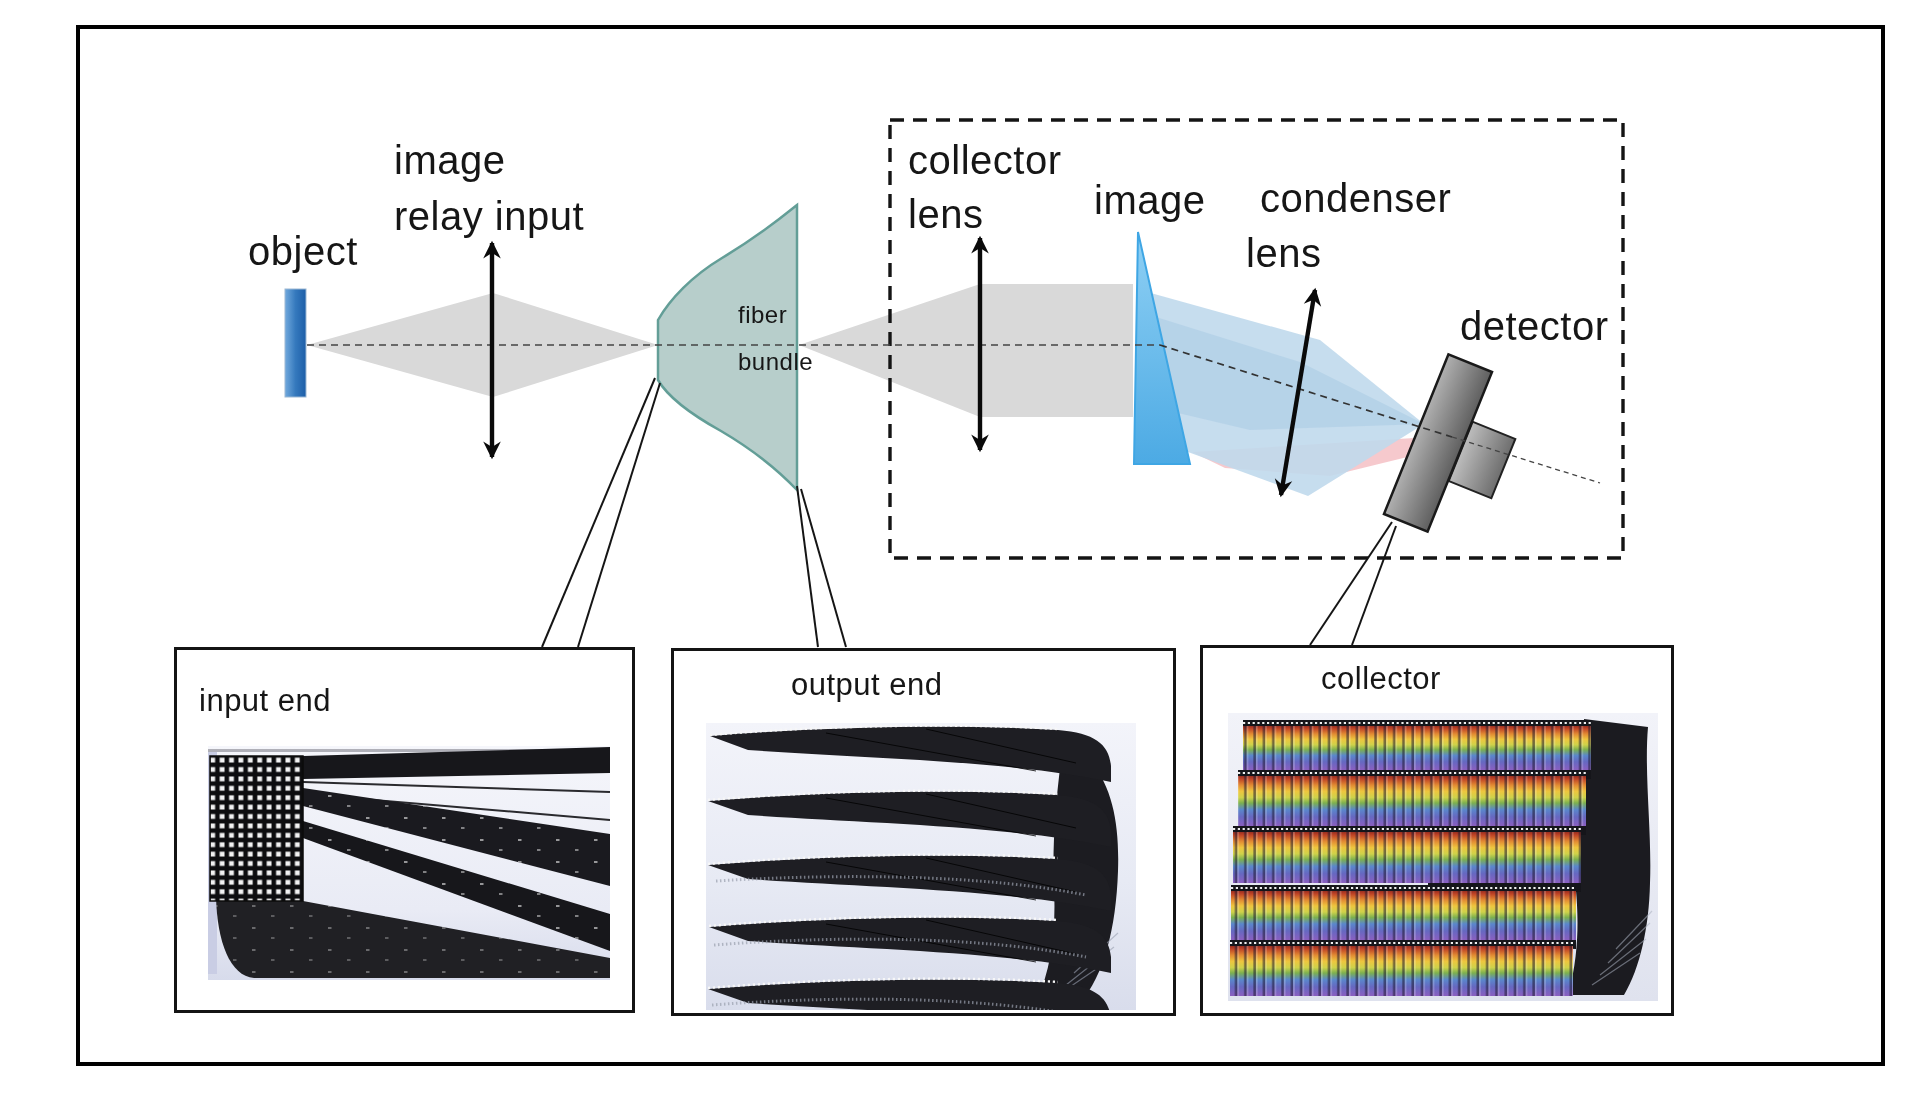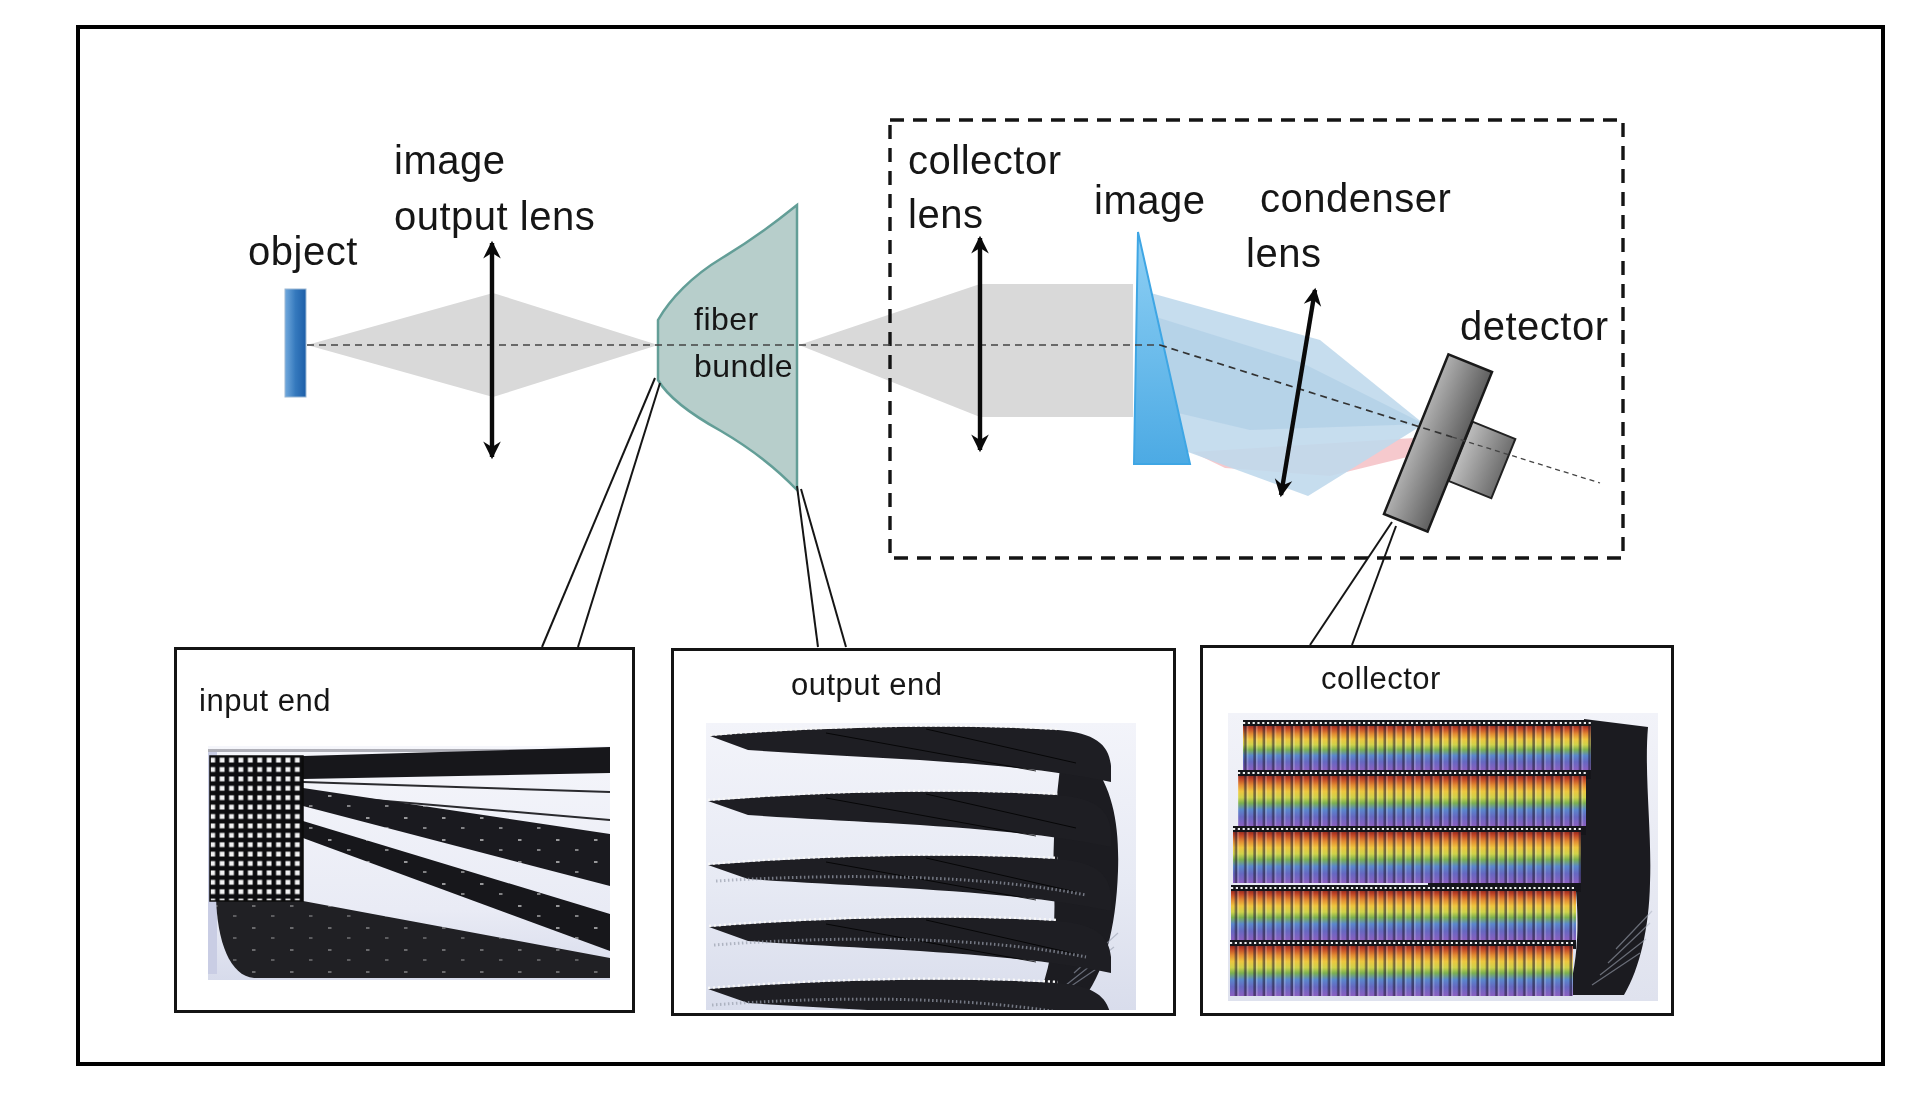--- a/index.html
+++ b/index.html
@@ -1,20 +1,20 @@
 <!DOCTYPE html>
 <html><head>
 <meta charset="utf-8">
 <style>
   html,body{margin:0;padding:0;background:#ffffff;}
   #stage{position:relative;width:1920px;height:1113px;background:#ffffff;overflow:hidden;
          font-family:"Liberation Sans", sans-serif;color:#1b1b1b;}
   .abs{position:absolute;}
   .lbl{position:absolute;font-size:40px;font-weight:400;color:#161616;white-space:nowrap;letter-spacing:0.5px;}
-  .lbl-sm{font-size:32px;}
+  .lbl-sm{font-size:24px;margin-left:44px;}
   .lbl-inset{font-size:31px;}
   #figure-frame{position:absolute;left:76px;top:25px;width:1801px;height:1033px;border:4px solid #000;background:#fff;}
   .inset-box{position:absolute;border:3px solid #141414;background:#fff;}
   svg{display:block;}
 </style>
 </head>
 <body>
 
 <div id="stage">
 
@@ -74,21 +74,21 @@
     <line x1="655" y1="378" x2="542" y2="647" stroke="#151515" stroke-width="2"></line>
     <line x1="660" y1="383" x2="578" y2="647" stroke="#151515" stroke-width="2"></line>
     <line x1="797" y1="486" x2="818" y2="647" stroke="#151515" stroke-width="2"></line>
     <line x1="801" y1="489" x2="846" y2="647" stroke="#151515" stroke-width="2"></line>
     <line x1="1392" y1="522" x2="1310" y2="645" stroke="#151515" stroke-width="2"></line>
     <line x1="1396" y1="526" x2="1352" y2="645" stroke="#151515" stroke-width="2"></line>
   </svg>
 
   <div class="lbl" style="left:248px;top:229px">object</div>
   <div class="lbl" style="left:394px;top:138px">image</div>
-  <div class="lbl" style="left:394px;top:194px">output lens</div>
+  <div class="lbl" style="left:394px;top:194px">relay input</div>
   <div class="lbl lbl-sm" style="left:694px;top:301px">fiber</div>
   <div class="lbl lbl-sm" style="left:694px;top:348px">bundle</div>
   <div class="lbl" style="left:908px;top:138px">collector</div>
   <div class="lbl" style="left:908px;top:192px">lens</div>
   <div class="lbl" style="left:1094px;top:178px">image</div>
   <div class="lbl" style="left:1260px;top:176px">condenser</div>
   <div class="lbl" style="left:1246px;top:231px">lens</div>
   <div class="lbl" style="left:1460px;top:304px">detector</div>
 
   <div class="inset-box" style="left:174px;top:647px;width:455px;height:360px">

